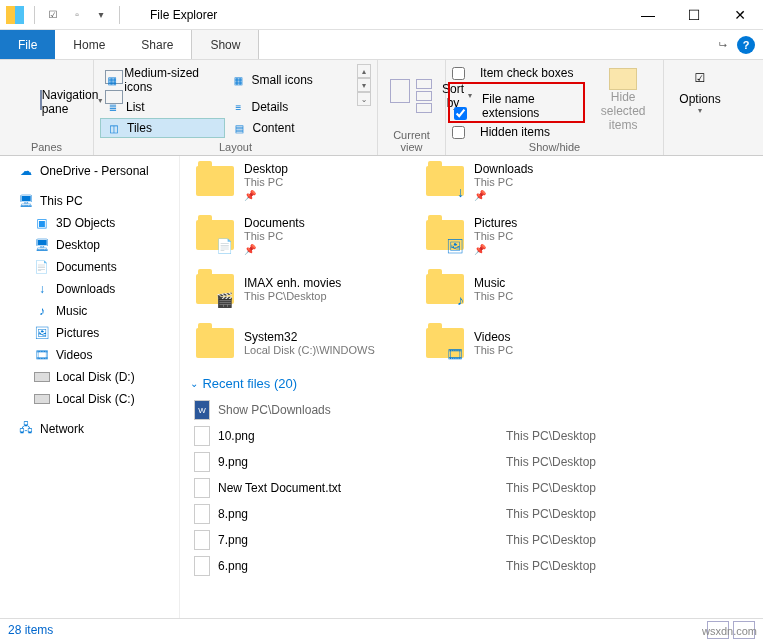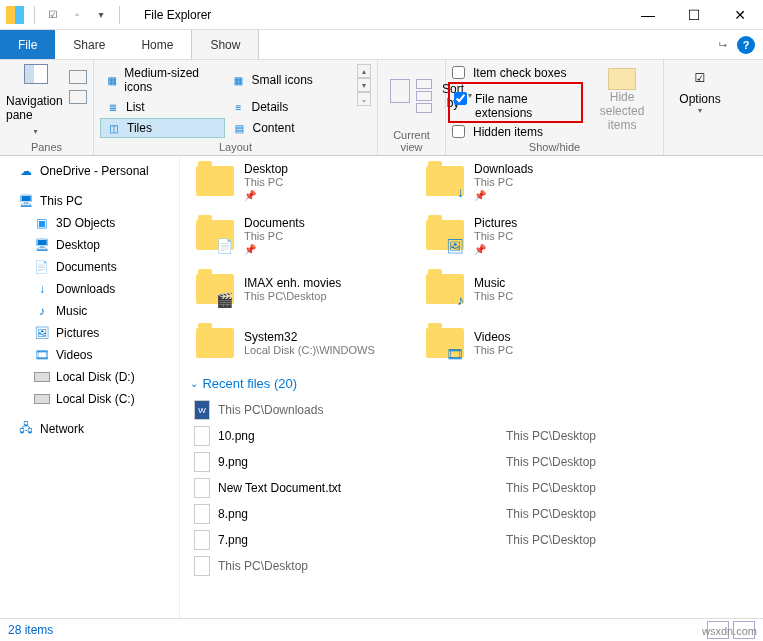--- a/index.html
+++ b/index.html
@@ -5,60 +5,60 @@
 * { box-sizing: border-box; margin: 0; padding: 0; font-family: "Segoe UI", Arial, sans-serif; }
 body { background: #fff; width: 763px; height: 641px; overflow: hidden; font-size: 12px; color: #000; position: relative; }
 
 
 .titlebar { height: 30px; display: flex; align-items: center; background: #fff; border-bottom: 1px solid #e0e0e0; }
 .tb-icon { width: 18px; height: 18px; margin-left: 6px; background: #ffc83e; position: relative; }
 .tb-icon::after { content: ''; position: absolute; right: 0; top: 0; width: 9px; height: 18px; background: #4fc3f7; }
 .qat { display: flex; align-items: center; gap: 4px; margin-left: 6px; }
 .qat-item { width: 20px; height: 20px; display: flex; align-items: center; justify-content: center; color: #555; font-size: 10px; }
 .qat-sep { width: 1px; height: 18px; background: #ccc; margin: 0 4px; }
-.tb-title { margin-left: 20px; font-size: 12px; }
+.tb-title { margin-left: 26px; font-size: 12px; }
 .tb-controls { margin-left: auto; display: flex; }
 .tb-btn { width: 46px; height: 30px; display: flex; align-items: center; justify-content: center; font-size: 14px; font-family: Arial; }
 
 
 .menu { height: 30px; display: flex; align-items: stretch; background: #fff; border-bottom: 1px solid #ddd; position: relative; }
 .menu-file { background: #1979ca; color: #fff; padding: 0 18px; display: flex; align-items: center; font-size: 12px; }
 .menu-tab { padding: 0 18px; display: flex; align-items: center; font-size: 12px; color: #333; }
 .menu-tab.active { background: #f5f5f5; border-left: 1px solid #ccc; border-right: 1px solid #ccc; }
 .menu-right { margin-left: auto; display: flex; align-items: center; gap: 6px; padding-right: 8px; }
 .help-icon { width: 18px; height: 18px; border-radius: 50%; background: #0078d7; color: #fff; display: flex; align-items: center; justify-content: center; font-size: 11px; font-weight: bold; }
 .min-ribbon { width: 16px; height: 16px; display: flex; align-items: center; justify-content: center; color: #666; font-size: 10px; }
 
 
 .ribbon { height: 96px; background: #f5f5f5; border-bottom: 1px solid #ccc; display: flex; }
 .rgroup { border-right: 1px solid #ddd; display: flex; flex-direction: column; padding: 4px 6px 2px; }
 .rgroup-body { flex: 1; display: flex; align-items: flex-start; gap: 4px; }
 .rgroup-label { text-align: center; font-size: 11px; color: #666; padding-top: 2px; }
 
-.panes-btn { display: flex; flex-direction: column; align-items: center; justify-content: space-between; width: 60px; height: 72px; }
+.panes-btn { display: flex; flex-direction: row; align-items: center; justify-content: center; width: 60px; height: 72px; margin-left: 35px; }
 .panes-btn .ic { width: 24px; height: 20px; border: 1px solid #78a; background: linear-gradient(to right, #cde 40%, #fff 40%); }
 .panes-side { display: flex; flex-direction: column; gap: 6px; padding-top: 6px; }
 .panes-side .ic { width: 18px; height: 14px; border: 1px solid #89a; }
 
 .layout-list { display: flex; flex-direction: column; width: 260px; gap: 2px; }
 .layout-row { display: flex; gap: 2px; }
 .layout-item { flex: 1; display: flex; align-items: center; gap: 6px; padding: 2px 6px; font-size: 12px; }
 .layout-item.sel { background: #cde6f7; border: 1px solid #9cc; }
 .li-ic { width: 14px; height: 14px; display: flex; align-items: center; justify-content: center; color: #0078d7; font-size: 10px; }
 .layout-scroll { display: flex; flex-direction: column; margin-left: 4px; }
 .layout-scroll div { width: 14px; height: 14px; border: 1px solid #ccc; display: flex; align-items: center; justify-content: center; font-size: 8px; color: #666; }
 
 .curview { width: 68px; text-align: center; }
 .cv-icons { display: flex; gap: 6px; padding: 6px; }
 .cv-ic { width: 20px; height: 24px; border: 1px solid #aac; }
 .cv-sort { font-size: 12px; }
 
 .showhide { display: flex; align-items: flex-start; gap: 8px; }
 .sh-checks { display: flex; flex-direction: column; gap: 4px; padding-top: 2px; }
-.sh-row { display: flex; align-items: flex-start; gap: 8px; font-size: 12px; }
+.sh-row { display: flex; align-items: flex-end; gap: 15px; font-size: 12px; }
 .sh-row input { width: 13px; height: 13px; }
 .sh-highlight { border: 2px solid #d00; padding: 8px 4px 1px; margin: -2px -4px; }
 .hide-btn { display: flex; flex-direction: column; align-items: center; width: 76px; padding-top: 4px; }
 .hide-btn .ic { width: 28px; height: 22px; background: #ffd966; border: 1px solid #c9a22e; opacity: 0.5; }
 .hide-btn span { font-size: 12px; text-align: center; color: #999; }
 
 .options-btn { display: flex; flex-direction: column; align-items: center; width: 60px; padding-top: 4px; }
 .options-btn .ic { width: 24px; height: 20px; display: flex; align-items: center; justify-content: center; }
 
 
@@ -114,22 +114,22 @@
   <div class="tb-title">File Explorer</div>
   <div class="tb-controls">
     <div class="tb-btn">—</div>
     <div class="tb-btn">☐</div>
     <div class="tb-btn">✕</div>
   </div>
 </div>
 
 <div class="menu">
   <div class="menu-file">File</div>
+  <div class="menu-tab">Home</div>
   <div class="menu-tab">Share</div>
-  <div class="menu-tab">Home</div>
   <div class="menu-tab active">Show</div>
   <div class="menu-right">
     <div class="min-ribbon">⮡</div>
     <div class="help-icon">?</div>
   </div>
 </div>
 
 <div class="ribbon">
 
   <div class="rgroup" style="width:94px">
@@ -385,21 +385,21 @@
           </div>
         </div>
       </div>
     <div class="section-head">
         <span style="font-size:10px">⌄</span>
         <span>Recent files (20)</span>
       </div>
     <div class="recent-list" id="recent">
         <div class="recent-row">
           <div class="ri-ic" style="background:#2b579a;color:#fff">W</div>
-  <div class="ri-path">This PC\Downloads</div>
+  <div class="ri-path">Show PC\Downloads</div>
         </div>
         <div class="recent-row">
           <div class="ri-ic" style=""></div>
   <div class="ri-name">10.png</div>
   <div class="ri-path">This PC\Desktop</div>
         </div>
         <div class="recent-row">
           <div class="ri-ic" style=""></div>
   <div class="ri-name">9.png</div>
   <div class="ri-path">This PC\Desktop</div>
@@ -414,20 +414,21 @@
   <div class="ri-name">8.png</div>
   <div class="ri-path">This PC\Desktop</div>
         </div>
         <div class="recent-row">
           <div class="ri-ic" style=""></div>
   <div class="ri-name">7.png</div>
   <div class="ri-path">This PC\Desktop</div>
         </div>
         <div class="recent-row">
           <div class="ri-ic" style=""></div>
+  <div class="ri-name">6.png</div>
   <div class="ri-path">This PC\Desktop</div>
         </div>
       </div>
   </div>
 </div>
 
 <div class="statusbar">
   <span>28 items</span>
   <div class="sb-right">
     <div class="sb-ic"></div>

